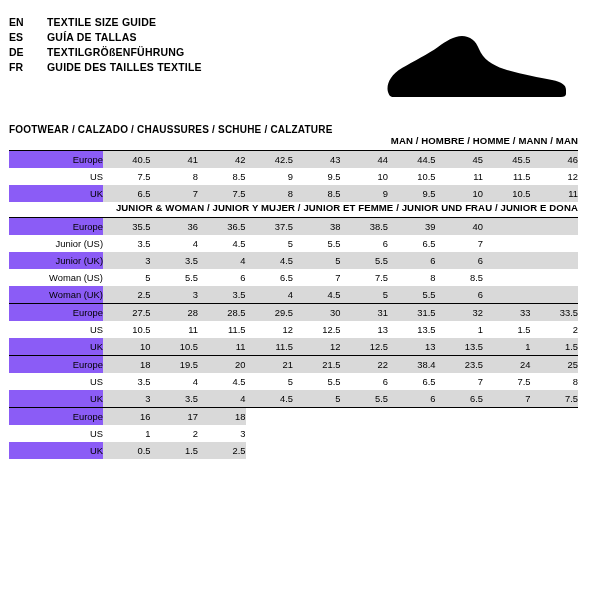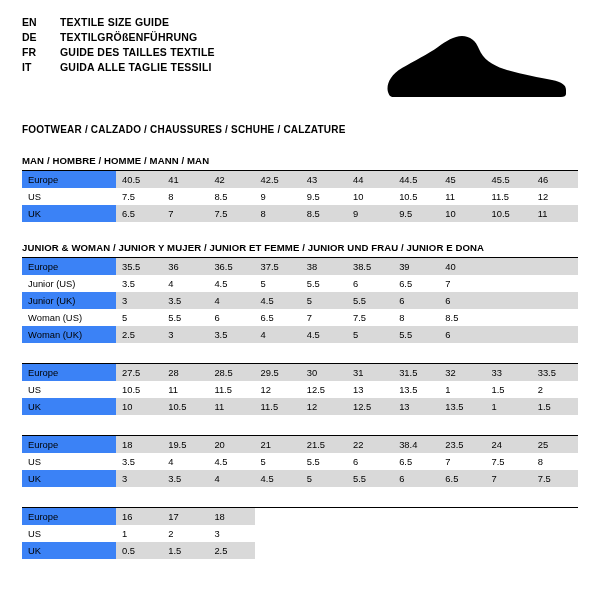--- a/index.html
+++ b/index.html
@@ -13,21 +13,21 @@
     font-family: "Liberation Sans", sans-serif;
     color: #000000;
     position: relative;
     overflow: hidden;
   }
   .page {
     width: 600px;
     height: 600px;
     position: relative;
     box-sizing: border-box;
-    padding: 16px 22px 0 22px;
+    padding: 16px 22px 0 9px;
   }
 
   
   .header {
     position: relative;
     height: 92px;
   }
   .lang-table {
     border-collapse: collapse;
   }
@@ -59,21 +59,21 @@
   .section-title {
     font-size: 10px;
     font-weight: bold;
     letter-spacing: 0.2px;
     margin-top: 16px;
     margin-bottom: 0;
   }
 
   
   .group {
-    margin-top: 20px;
+    text-align: right;
   }
   .group-title {
     font-size: 9.6px;
     font-weight: bold;
     letter-spacing: 0.1px;
     padding-bottom: 4px;
   }
   .rule {
     height: 1px;
     background: #000000;
@@ -92,47 +92,47 @@
     vertical-align: middle;
     white-space: nowrap;
   }
   table.size tr.shaded td {
     background: #d9d9d9;
   }
   table.size td.label {
     width: 88px;
   }
   table.size tr.shaded td.label {
-    background: #3b82f6;
+    background: #8b5cf6;
   }
   .babies table.size td.label { width: 88px; }
 </style>
 </head>
 <body>
 
 <div class="page">
 
   <div class="header">
     <table class="lang-table">
       <tbody>
           <tr>
         <td class="lang-code">EN</td>
         <td class="lang-title">TEXTILE SIZE GUIDE</td>
       </tr>
       <tr>
+        <td class="lang-code">ES</td>
+        <td class="lang-title">GUÍA DE TALLAS</td>
+      </tr>
+      <tr>
         <td class="lang-code">DE</td>
         <td class="lang-title">TEXTILGRÖßENFÜHRUNG</td>
       </tr>
       <tr>
         <td class="lang-code">FR</td>
         <td class="lang-title">GUIDE DES TAILLES TEXTILE</td>
-      </tr>
-      <tr>
-        <td class="lang-code">IT</td>
-        <td class="lang-title">GUIDA ALLE TAGLIE TESSILI</td>
       </tr>
     </tbody>
       </table>
 
     <svg class="shoe" viewBox="0 0 190 74" aria-hidden="true">
       <path fill="#000000" d="M8 62 C6 55 10 45 22 38 C34 31 48 24 58 17 C66 11 74 6 82 6 C90 6 96 11 99 19 C103 29 112 35 124 39 C140 44 158 47 172 50 C182 52 186 55 186 60 L186 64 C186 66 184 67 181 67 L14 67 C10 67 9 65 8 62 Z"></path>
       <path fill="#ffffff" d="M64 26 C72 29 80 31 88 31 C92 31 95 30 97 28 C96 24 94 20 91 17 C86 20 75 24 64 26 Z" opacity="0.0"></path>
     </svg>
   </div>
 

